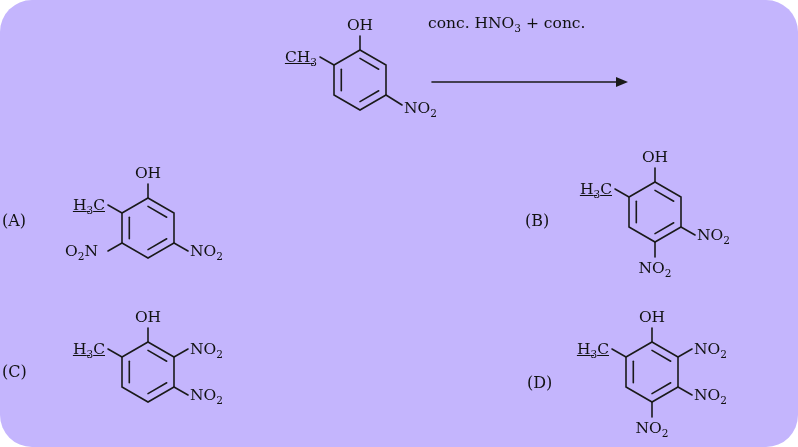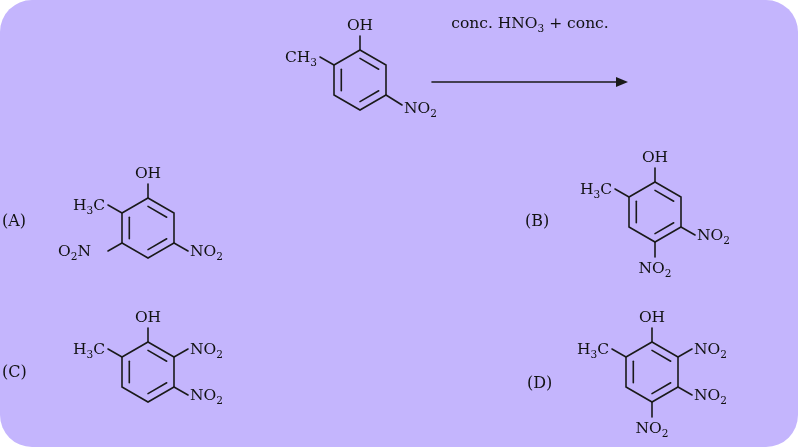--- a/index.html
+++ b/index.html
@@ -10,28 +10,28 @@
     font-family:"DejaVu Serif","Liberation Serif",serif;
     border-radius:32px;
   }
   .structure { position:absolute; width:180px; height:150px; }
   .structure svg { position:absolute; left:0; top:0; overflow:visible; }
   .bond { stroke:#1a1a1a; stroke-width:1.6; fill:none; stroke-linecap:round; }
   .head { fill:#1a1a1a; stroke:none; }
   .lbl { position:absolute; font-size:15.5px; line-height:18px; white-space:nowrap; }
   .lbl sub, .cond sub { font-size:0.68em; }
   .lbl.pos-top    { left:90px;  top:11px;  transform:translateX(-50%); }
-  .lbl.pos-ul     { left:0;     top:43px;  width:47px; text-align:right; }
-  .lbl.pos-ll     { left:0;     top:89px;  width:47px; text-align:left; }
+  .lbl.pos-ul     { left:0;     top:43px;  width:47px; text-align:right;text-decoration:underline; }
+  .lbl.pos-ll     { left:0;     top:89px;  width:47px; text-align:center; }
   .lbl.pos-ur     { left:132px; top:43px;  }
   .lbl.pos-lr     { left:132px; top:89px;  }
   .lbl.pos-lrlow  { left:134px; top:94px;  }
   .lbl.pos-bottom { left:90px;  top:122px; transform:translateX(-50%); }
   .opt-letter { position:absolute; font-size:16px; line-height:19px; }
-  .cond { position:absolute; text-align:center; font-size:15.5px; line-height:18px; }
+  .cond { position:absolute; text-align:left; font-size:15.5px; line-height:18px; }
   .arrow-svg { position:absolute; }
 </style>
 </head>
 <body>
 
 <div class="page">
 
   <div class="structure" style="left:270px; top:5px;">
     <svg width="180" height="150" viewBox="0 0 180 150">
       <polygon class="bond" points="90,45 116,60 116,90 90,105 64,90 64,60"></polygon>

